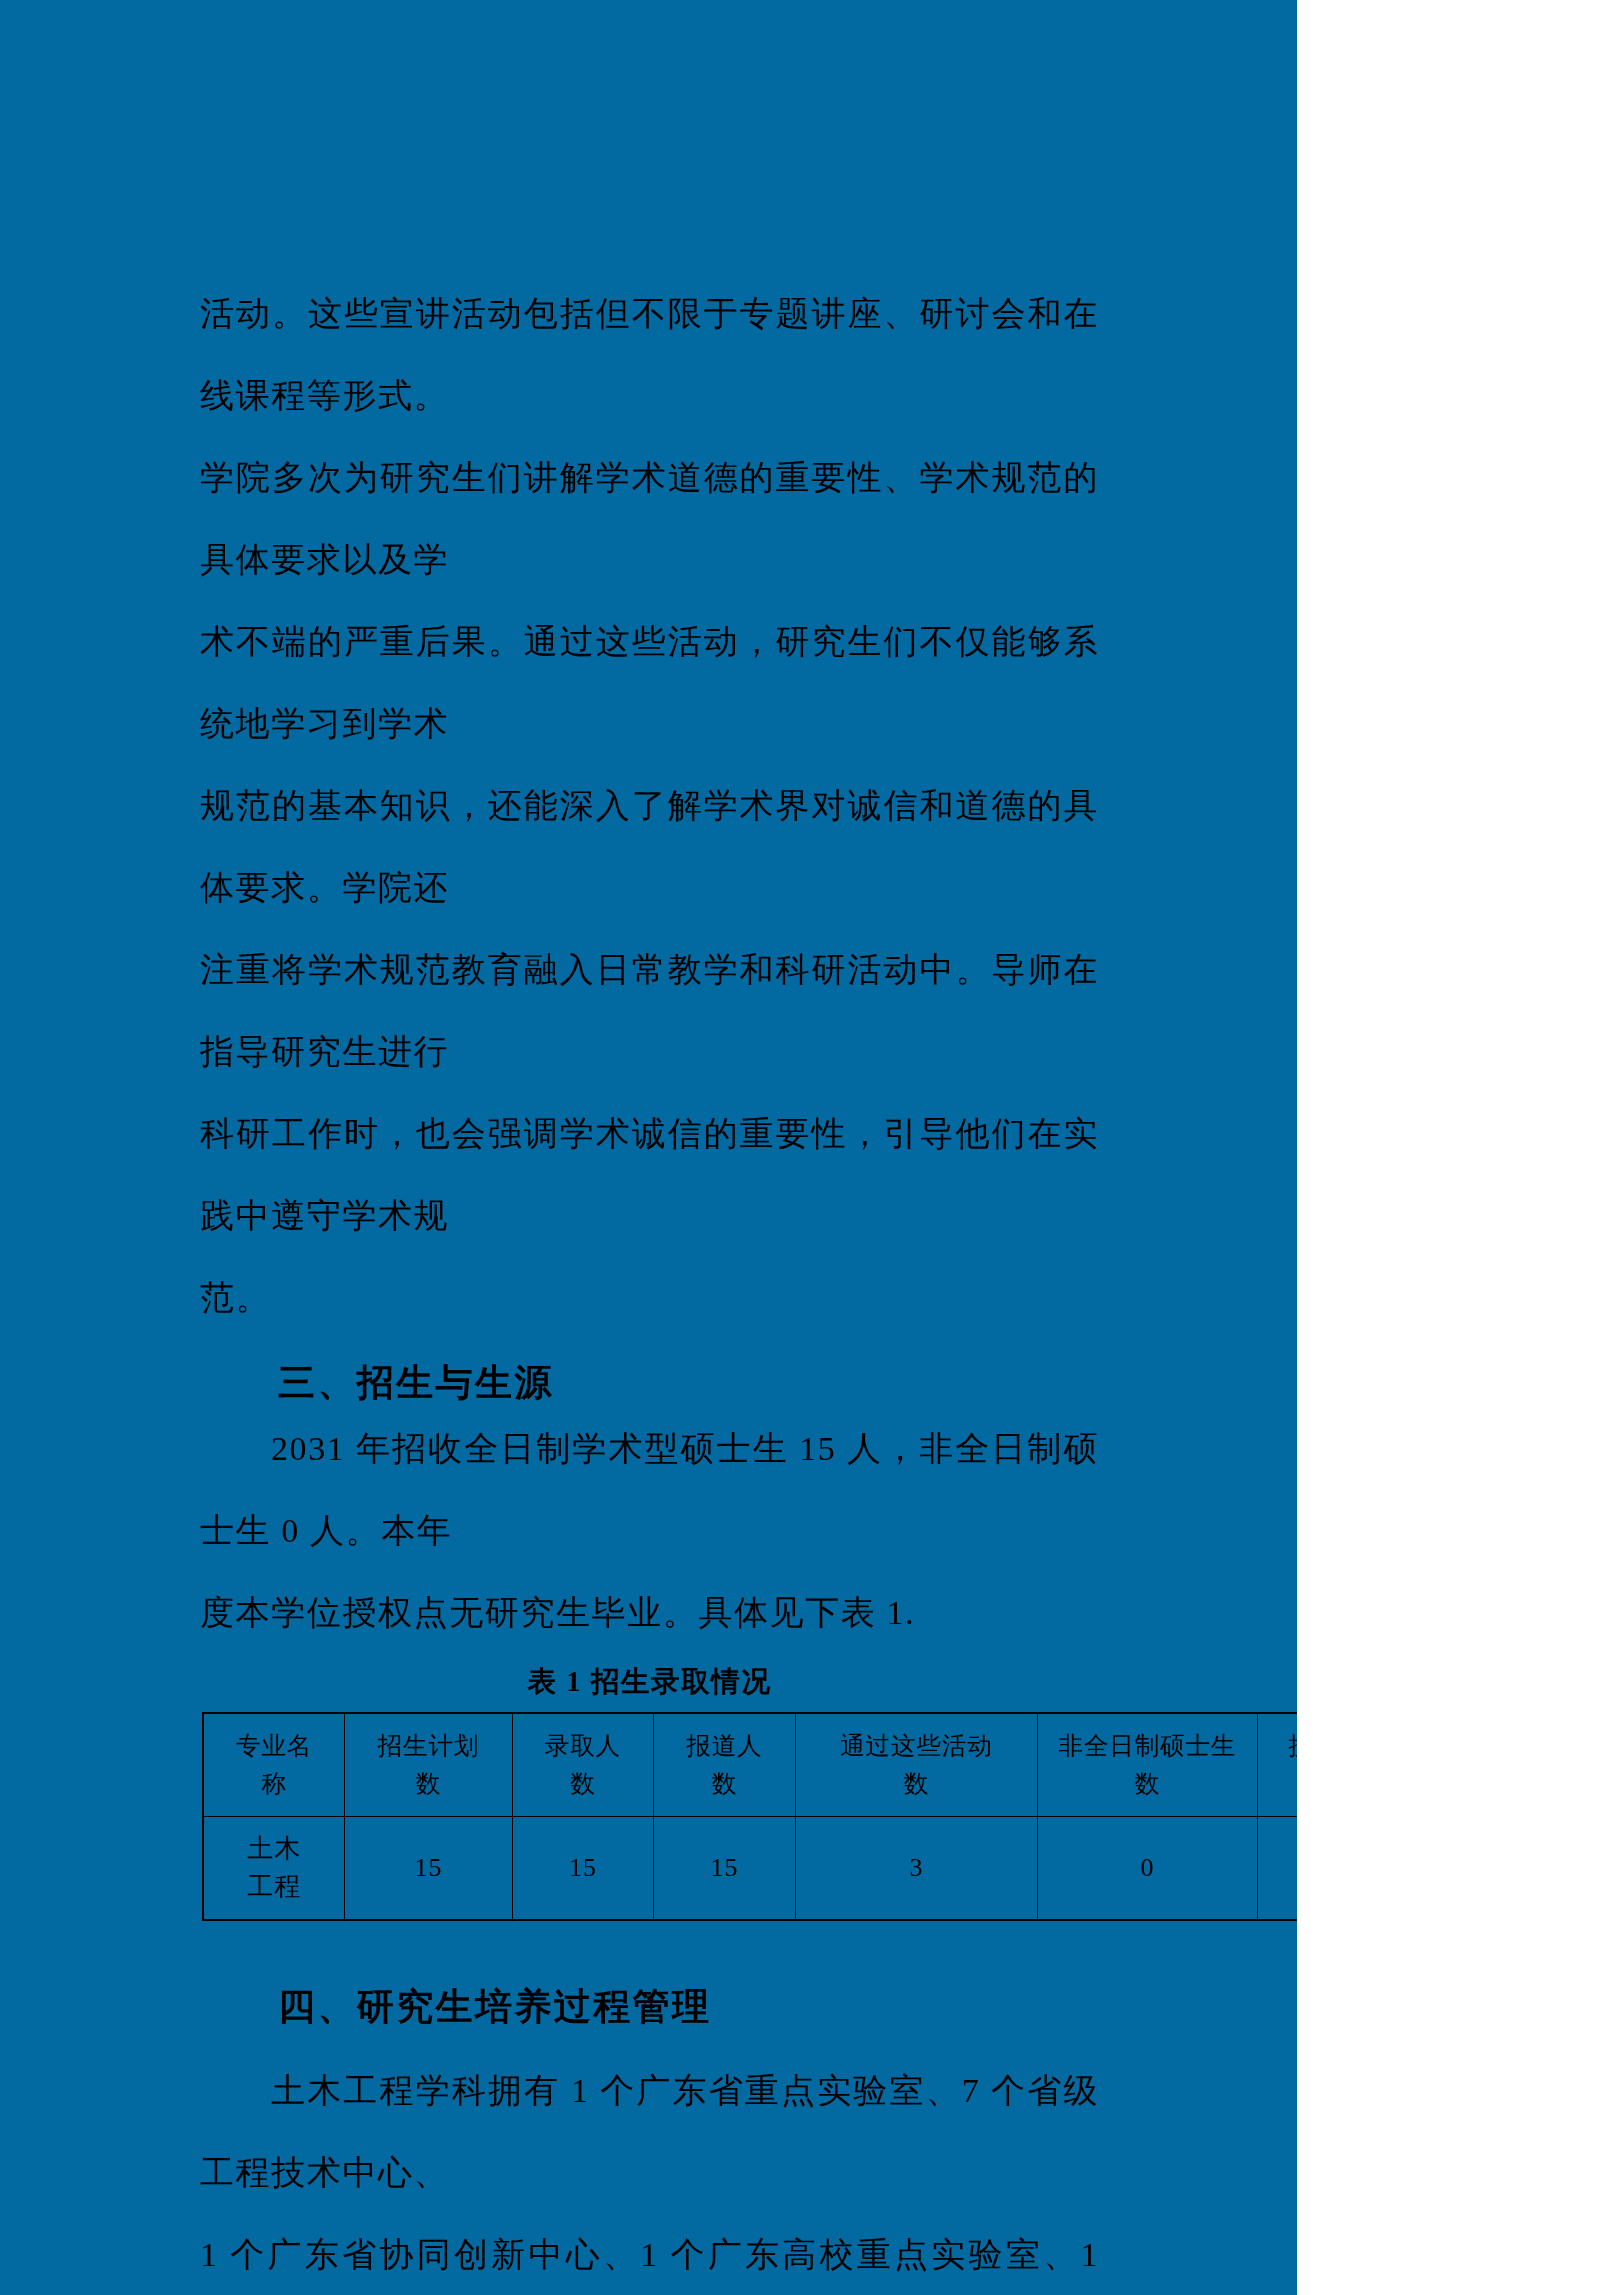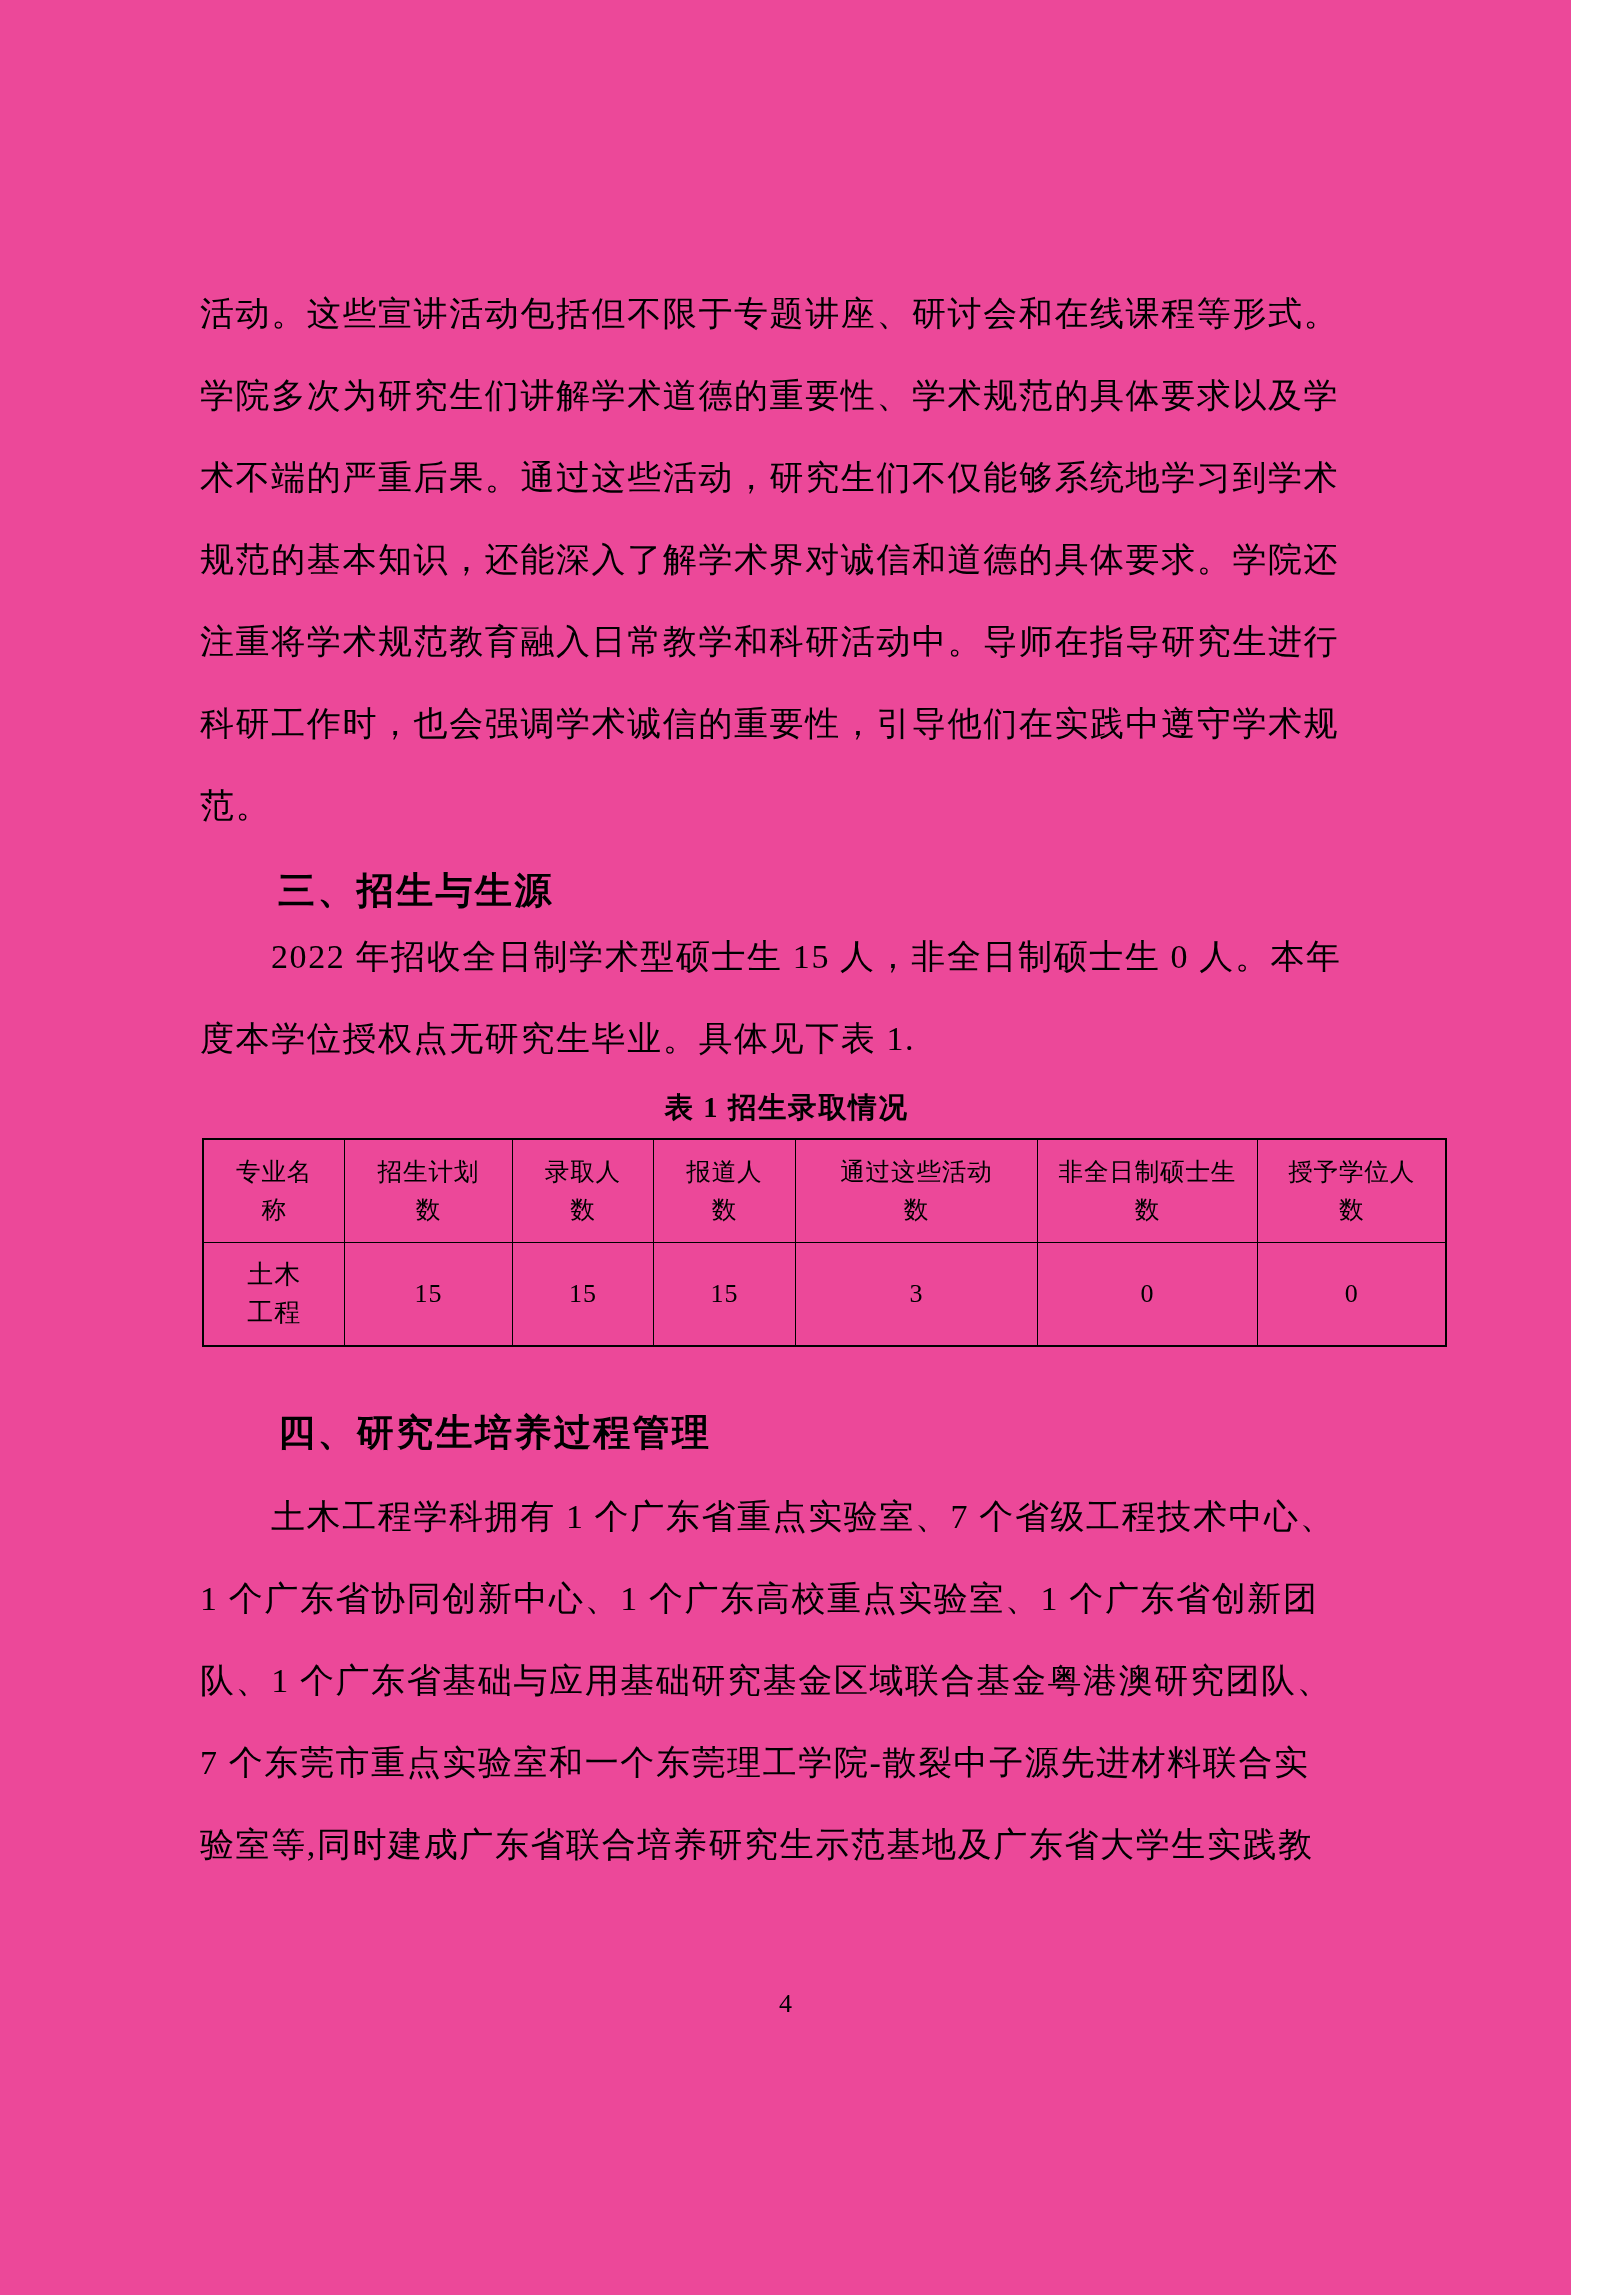--- a/index.html
+++ b/index.html
@@ -1,20 +1,20 @@
 <!DOCTYPE html>
 <html style="font-size:12.7px"><head>
 <meta charset="utf-8">
 <style>
   * { margin:0; padding:0; box-sizing:border-box; }
   html, body { background:#ffffff; }
   .page {
     position:relative;
-    width:1571px; height:2295px;
-    background:#ec4899; color:#000000;
+    width:1297px; height:2295px;
+    background:#0369a1; color:#000000;
     font-family:"Liberation Serif","DejaVu Serif",serif;
     padding:273px 198px 0 200px;
     overflow:hidden;
   }
   .body-text {
     font-size:34px;
     line-height:82px;
     letter-spacing:1.6px;
     white-space:pre-line;
     text-align:justify;
@@ -77,21 +77,21 @@
   <div class="body-text">活动。这些宣讲活动包括但不限于专题讲座、研讨会和在线课程等形式。
 学院多次为研究生们讲解学术道德的重要性、学术规范的具体要求以及学
 术不端的严重后果。通过这些活动，研究生们不仅能够系统地学习到学术
 规范的基本知识，还能深入了解学术界对诚信和道德的具体要求。学院还
 注重将学术规范教育融入日常教学和科研活动中。导师在指导研究生进行
 科研工作时，也会强调学术诚信的重要性，引导他们在实践中遵守学术规
 范。</div>
 
   <h2 class="h-sec h-sec3">三、招生与生源</h2>
 
-  <div class="body-text indent">2022 年招收全日制学术型硕士生 15 人，非全日制硕士生 0 人。本年
+  <div class="body-text indent">2031 年招收全日制学术型硕士生 15 人，非全日制硕士生 0 人。本年
 度本学位授权点无研究生毕业。具体见下表 1.</div>
 
   <div class="caption">表 1 招生录取情况</div>
 
   <table class="enroll">
     <colgroup>
       <col style="width:141px">
       <col style="width:168px">
       <col style="width:141px">
       <col style="width:142px">

